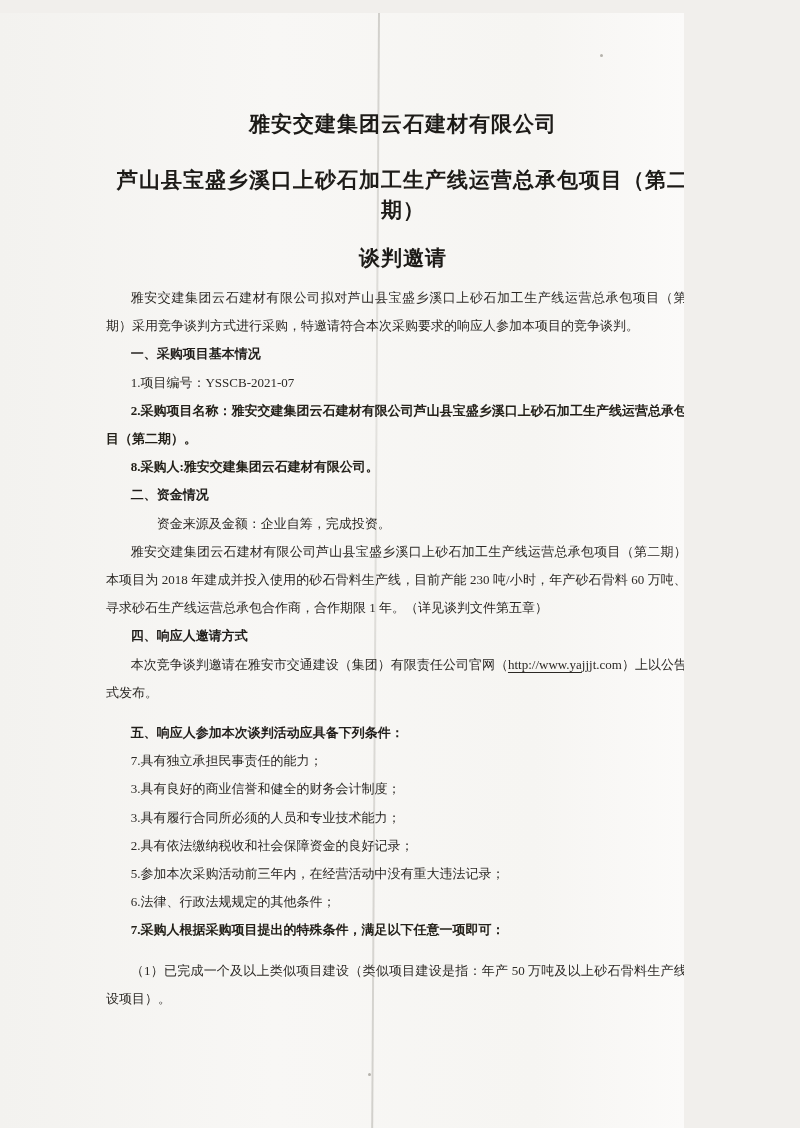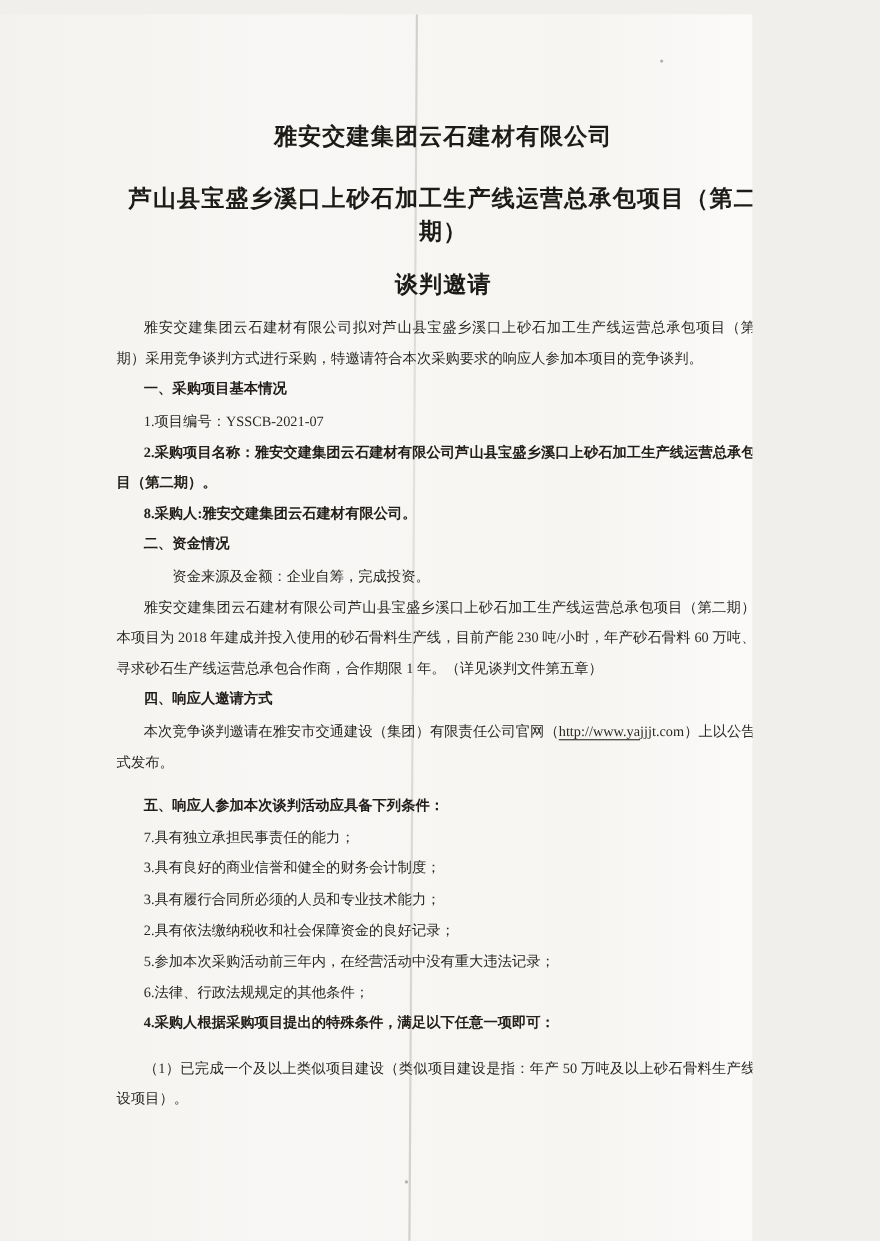--- a/index.html
+++ b/index.html
@@ -24,21 +24,21 @@
   .speck-b{left:368px;top:1060px;}
   .content{position:absolute;left:106px;top:96px;width:594px;}
   h1,h2,h3{margin:0;text-align:center;font-weight:bold;color:#1d1b18;letter-spacing:1px;}
   h1{font-size:21px;line-height:30px;margin-bottom:26px;}
   h2{font-size:21px;line-height:30px;margin-bottom:18px;}
   h3{font-size:21px;line-height:30px;margin-bottom:11px;}
   .para,.heading{
     margin:0;font-size:13px;line-height:28.2px;
     text-align:justify;text-indent:1.9em;color:#2b2824;
   }
-  .heading{font-weight:bold;color:#201d1a;font-family:Liberation Mono, monospace;}
+  .heading{font-weight:bold;color:#201d1a;}
   .bold{font-weight:bold;color:#232019;}
   .deep-indent{text-indent:3.9em;}
   .sp-above-sm{margin-top:7px;}
   .sp-above{margin-top:12px;}
   .nowrap{white-space:nowrap;}
   .u{text-decoration:underline;text-underline-offset:3px;}
 </style>
 </head>
 <body>
 
@@ -68,17 +68,17 @@
     <p class="heading">四、响应人邀请方式</p>
     <p class="para"><span>本次竞争谈判邀请在雅安市交通建设（集团）有限责任公司官网</span><span class="nowrap"><span>（</span><span class="u">http://www.ya</span><span>jjjt.com</span><span>）</span></span><span>上以公告形式发布。</span></p>
 
     <p class="heading sp-above">五、响应人参加本次谈判活动应具备下列条件：</p>
     <p class="para">7.具有独立承担民事责任的能力；</p>
     <p class="para">3.具有良好的商业信誉和健全的财务会计制度；</p>
     <p class="para">3.具有履行合同所必须的人员和专业技术能力；</p>
     <p class="para">2.具有依法缴纳税收和社会保障资金的良好记录；</p>
     <p class="para">5.参加本次采购活动前三年内，在经营活动中没有重大违法记录；</p>
     <p class="para">6.法律、行政法规规定的其他条件；</p>
-    <p class="para bold">4.采购人根据采购项目提出的特殊条件，满足以下任意一项即可：</p>
+    <p class="para bold">7.采购人根据采购项目提出的特殊条件，满足以下任意一项即可：</p>
     <p class="para sp-above">（1）已完成一个及以上类似项目建设（类似项目建设是指：年产 50 万吨及以上砂石骨料生产线建设项目）。</p>
 
   </div>
 </div>
 
 </body></html>

